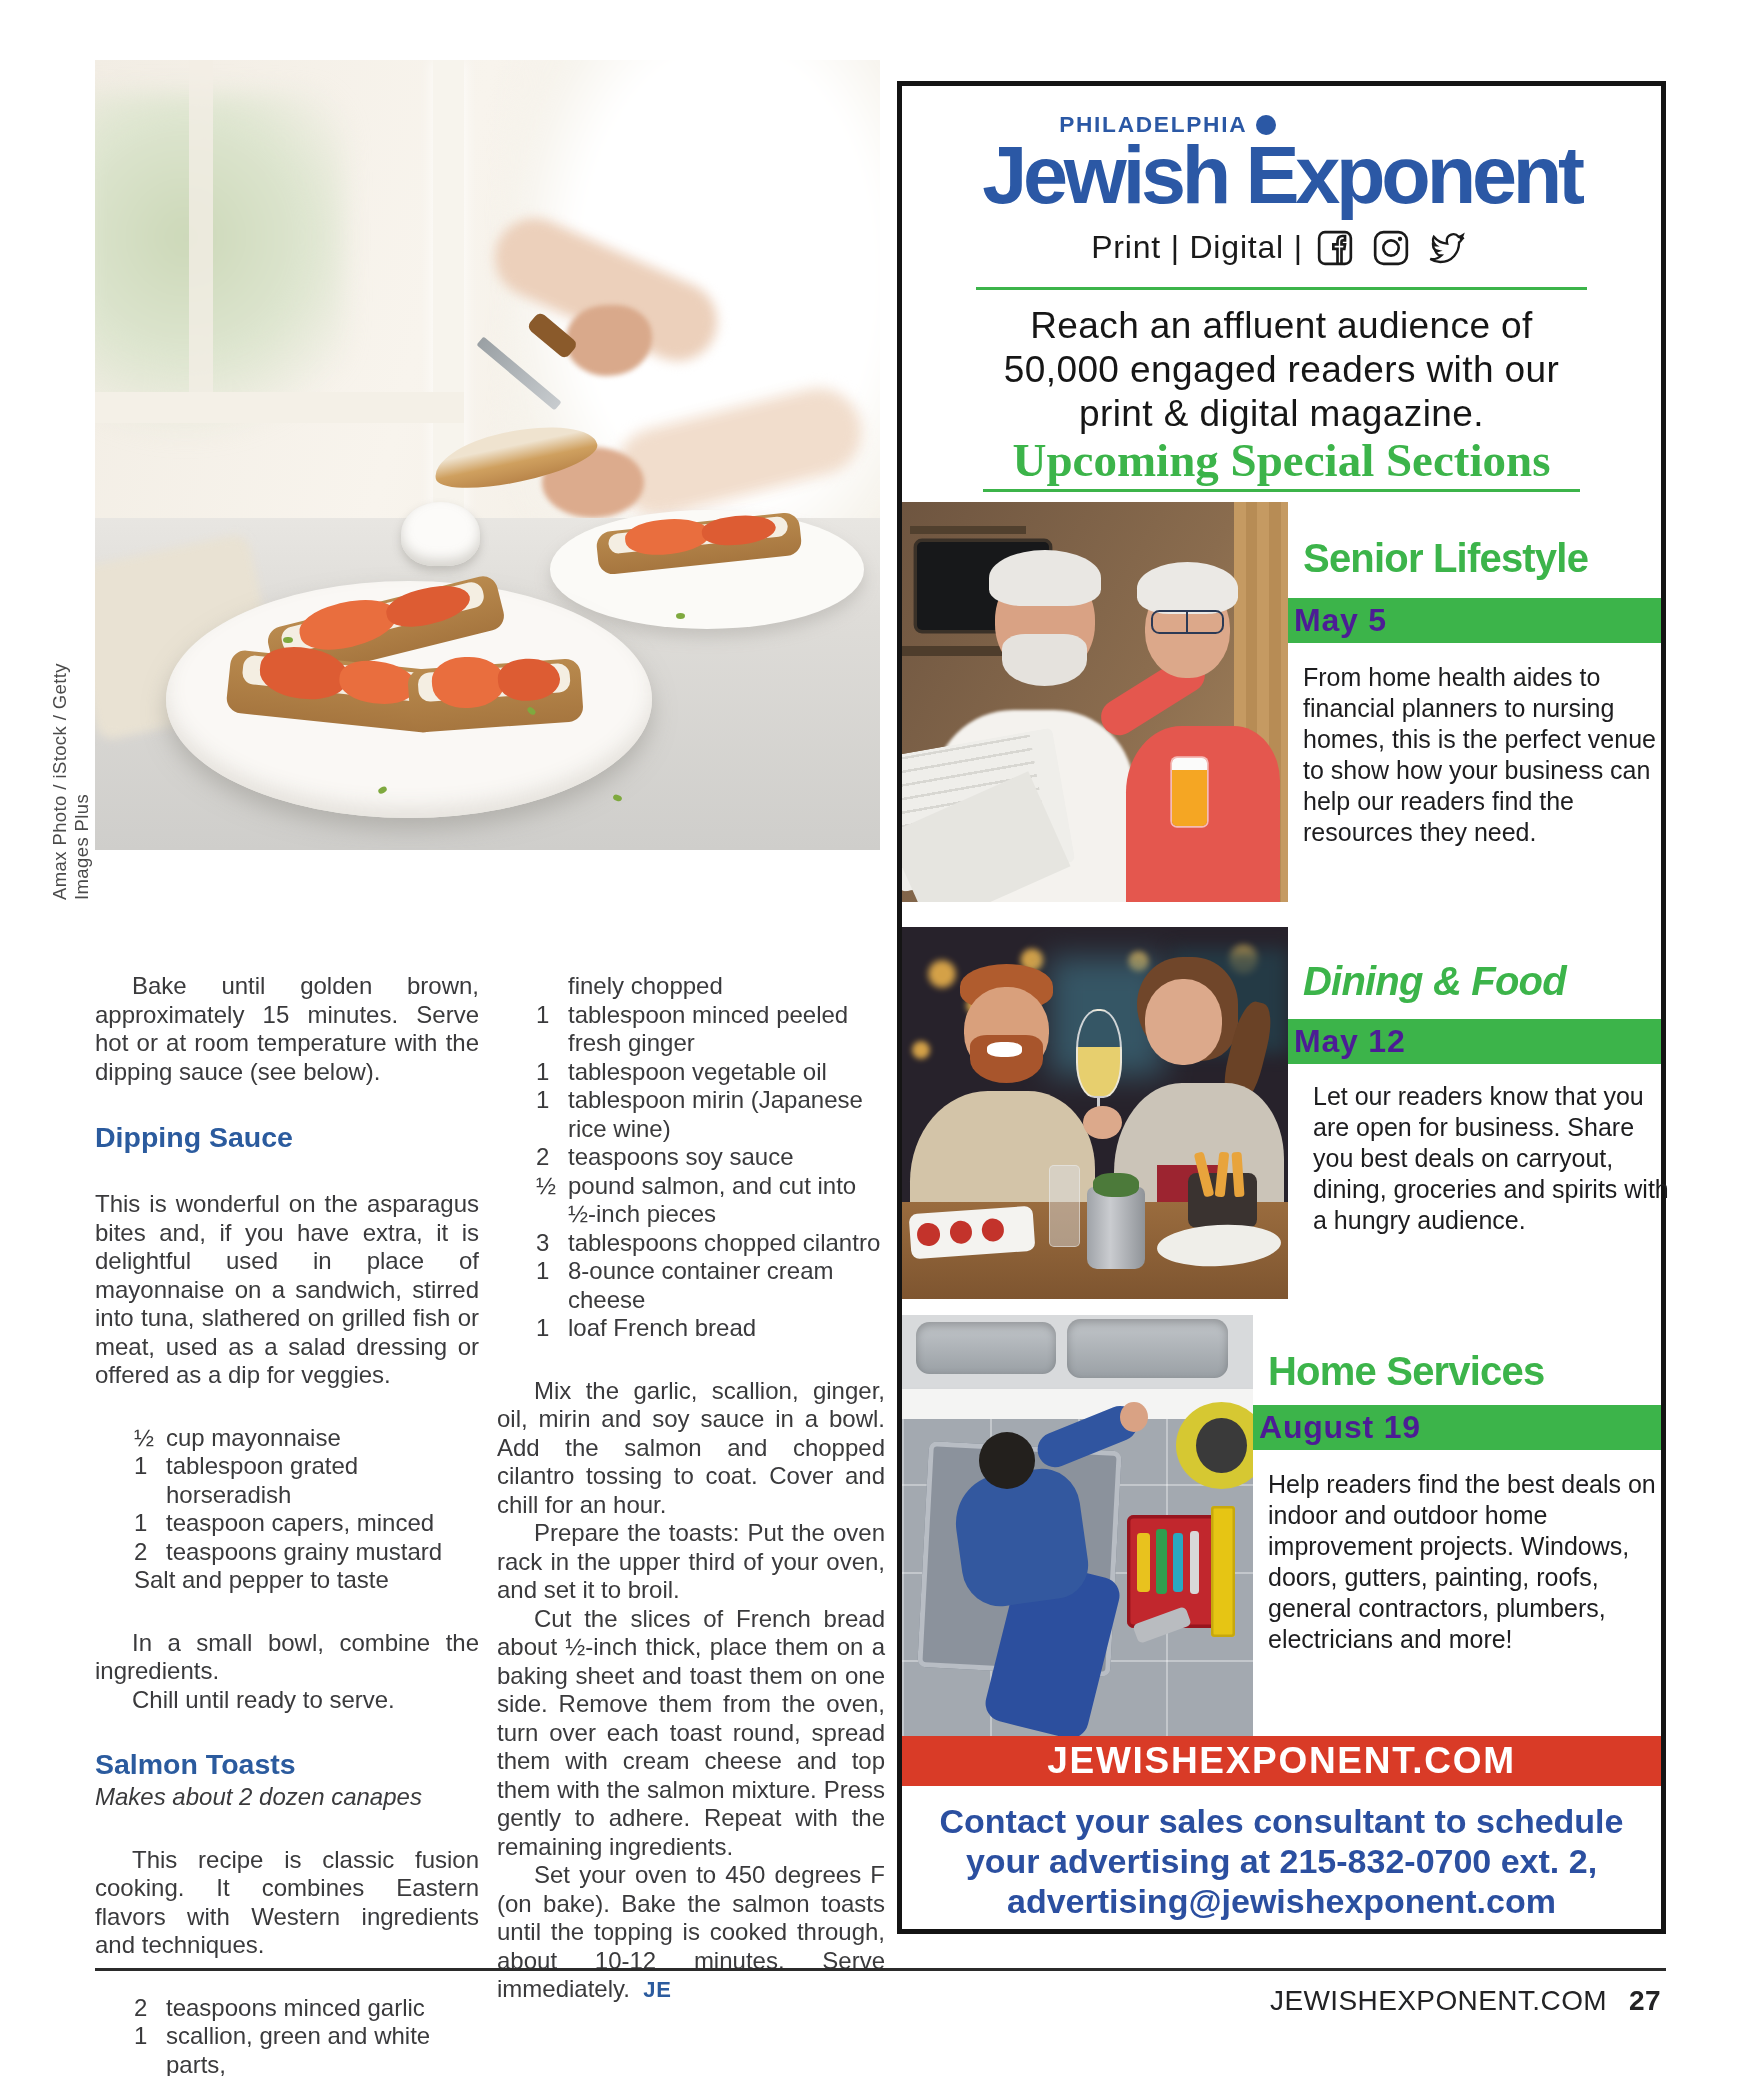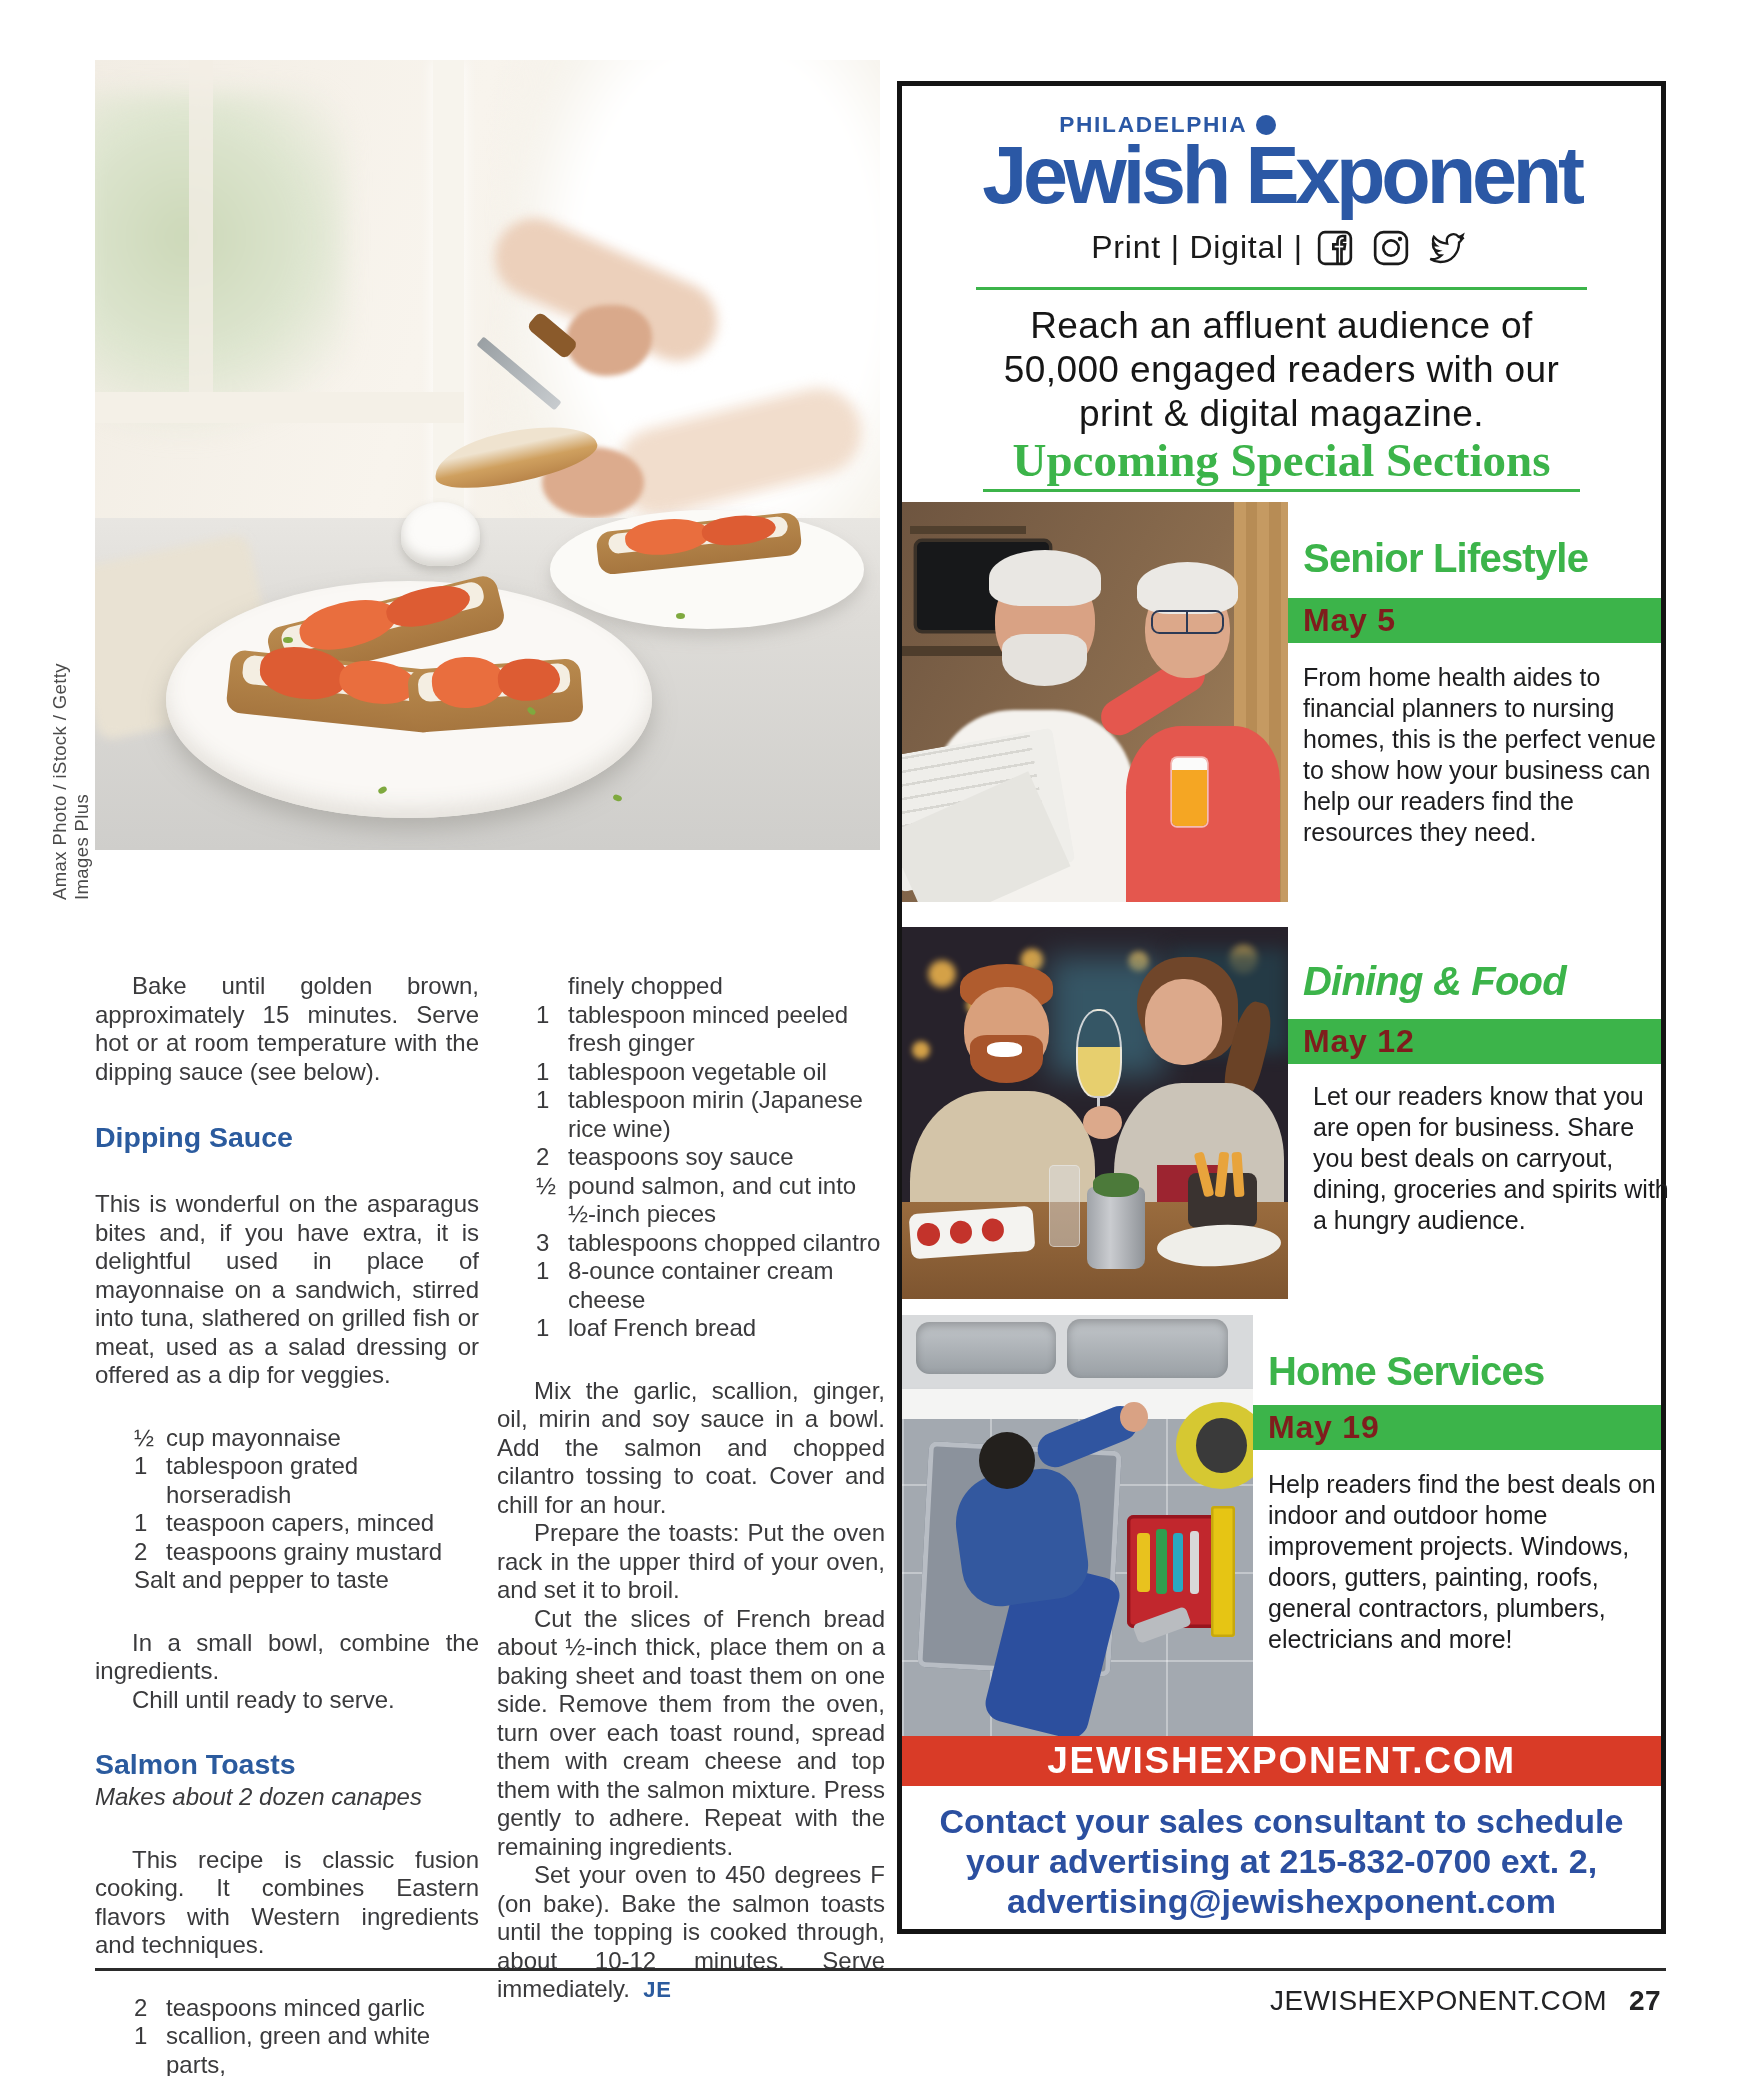--- a/index.html
+++ b/index.html
@@ -76,21 +76,21 @@
   .media-row { left:0; right:0; top:141px; text-align:center; font-size:32px; color:#1a1a1a; }
   .media-row .lbl { vertical-align:middle; letter-spacing:0.8px; }
   .media-row svg { vertical-align:middle; margin:0 3.4px; }
   .green-rule { left:74px; right:74px; top:201px; height:2.5px; background:#3cb44a; }
   .headline { left:0; right:0; top:218px; text-align:center; font-size:37px; line-height:44px; color:#161616; letter-spacing:0.4px; }
   .sections-title { left:0; right:0; top:347px; text-align:center; font-family:"Liberation Serif", serif;
     font-weight:bold; font-size:47px; color:#3cb44a; }
   .title-rule { left:81px; right:81px; top:403px; height:3.4px; background:#3cb44a; }
   .sec-title { font-size:40px; font-weight:bold; color:#3cb44a; letter-spacing:-0.8px; }
   .sec-bar { background:#3cb44a; height:45px; }
-  .sec-bar span { display:block; color:#7f1d1d; font-weight:bold; font-size:32px; line-height:45px; padding-left:15px; letter-spacing:0.8px; }
+  .sec-bar span { display:block; color:#4c1d95; font-weight:bold; font-size:32px; line-height:45px; padding-left:6px; letter-spacing:0.8px; }
   .sec-body { font-size:25px; line-height:31px; color:#1d1d1f; font-weight:500; }
   .t1 { left:401px; top:450px; }   .b1 { left:386px; right:0; top:512px; }   .d1 { left:401px; top:576px; width:356px; }
   .t2 { left:401px; top:873px;font-style:italic; }  .b2 { left:386px; right:0; top:933px; }  .d2 { left:411px; top:995px; width:356px; }
   .t3 { left:366px; top:1263px; }  .b3 { left:351px; right:0; top:1319px; }  .d3 { left:366px; top:1383px; width:388px; }
   .red-bar { left:0; right:0; top:1650px; height:50px; background:#d93b27; text-align:center; }
   .red-bar span { color:#ffffff; font-weight:bold; font-size:37px; line-height:50px; letter-spacing:1.7px; }
   .contact { left:0; right:0; top:1715px; text-align:center; color:#2b4fa0; font-weight:bold; font-size:34px; line-height:40px; }
   
   .ad-photo { overflow:hidden; }
   .ad-photo div, .ad-photo span { position:absolute; }
@@ -419,21 +419,21 @@
         <span class="pp-tool" style="position:absolute;left:28%;top:12%;width:10%;height:58%;background:#2f9e4f;"></span>
         <span class="pp-tool" style="position:absolute;left:44%;top:16%;width:10%;height:52%;background:#2aa8c0;"></span>
         <span class="pp-tool" style="position:absolute;left:60%;top:14%;width:9%;height:56%;background:#d8d8d8;"></span>
       </div>
       <div class="pp-level"></div>
       <div class="pp-bucket"></div>
       <div class="pp-pliers"></div>
     </div>
     <div class="ad-abs sec-title t3">Home Services</div>
     <div class="ad-abs sec-bar b3">
-        <span>May 19</span>
+        <span>August 19</span>
       </div>
     <div class="ad-abs sec-body d3">Help readers find the best deals on indoor and outdoor home improvement projects. Windows, doors, gutters, painting, roofs, general contractors, plumbers, electricians and more!</div>
 
     <div class="ad-abs red-bar"><span>JEWISHEXPONENT.COM</span></div>
     <div class="ad-abs contact">
       <div>Contact your sales consultant to schedule</div>
       <div>your advertising at 215-832-0700 ext. 2,</div>
       <div>advertising@jewishexponent.com</div>
     </div>
   </div>

